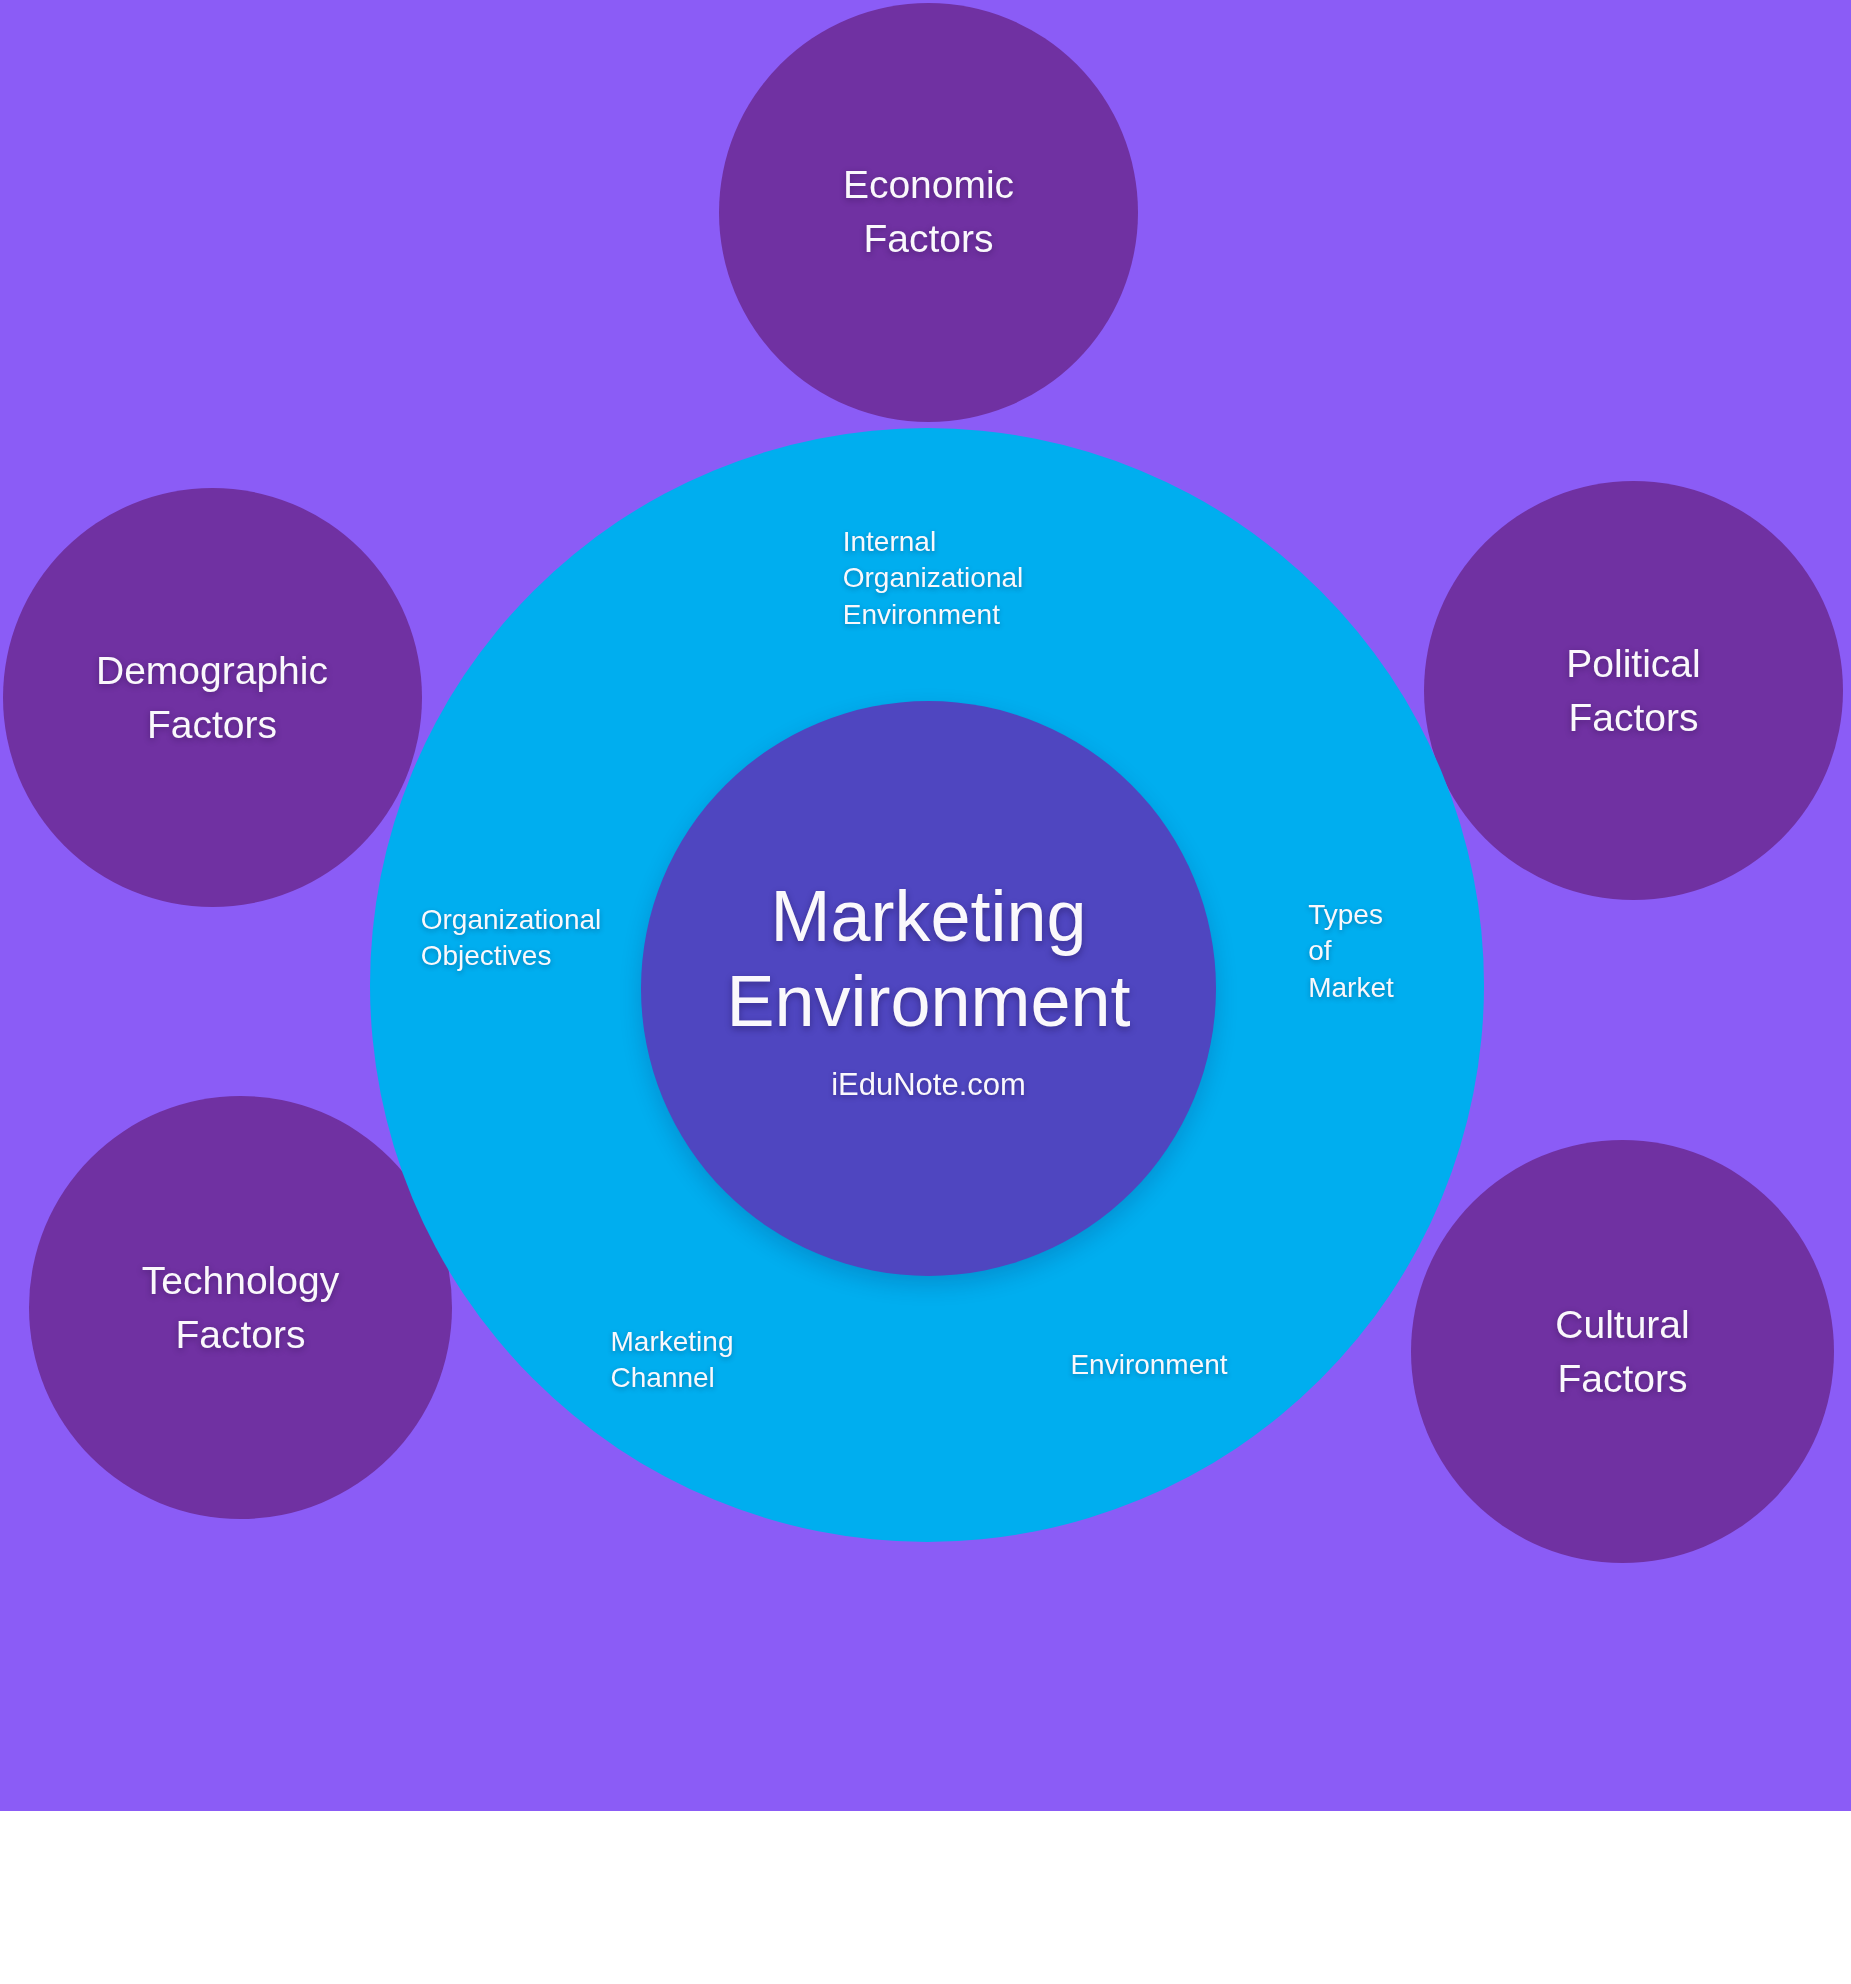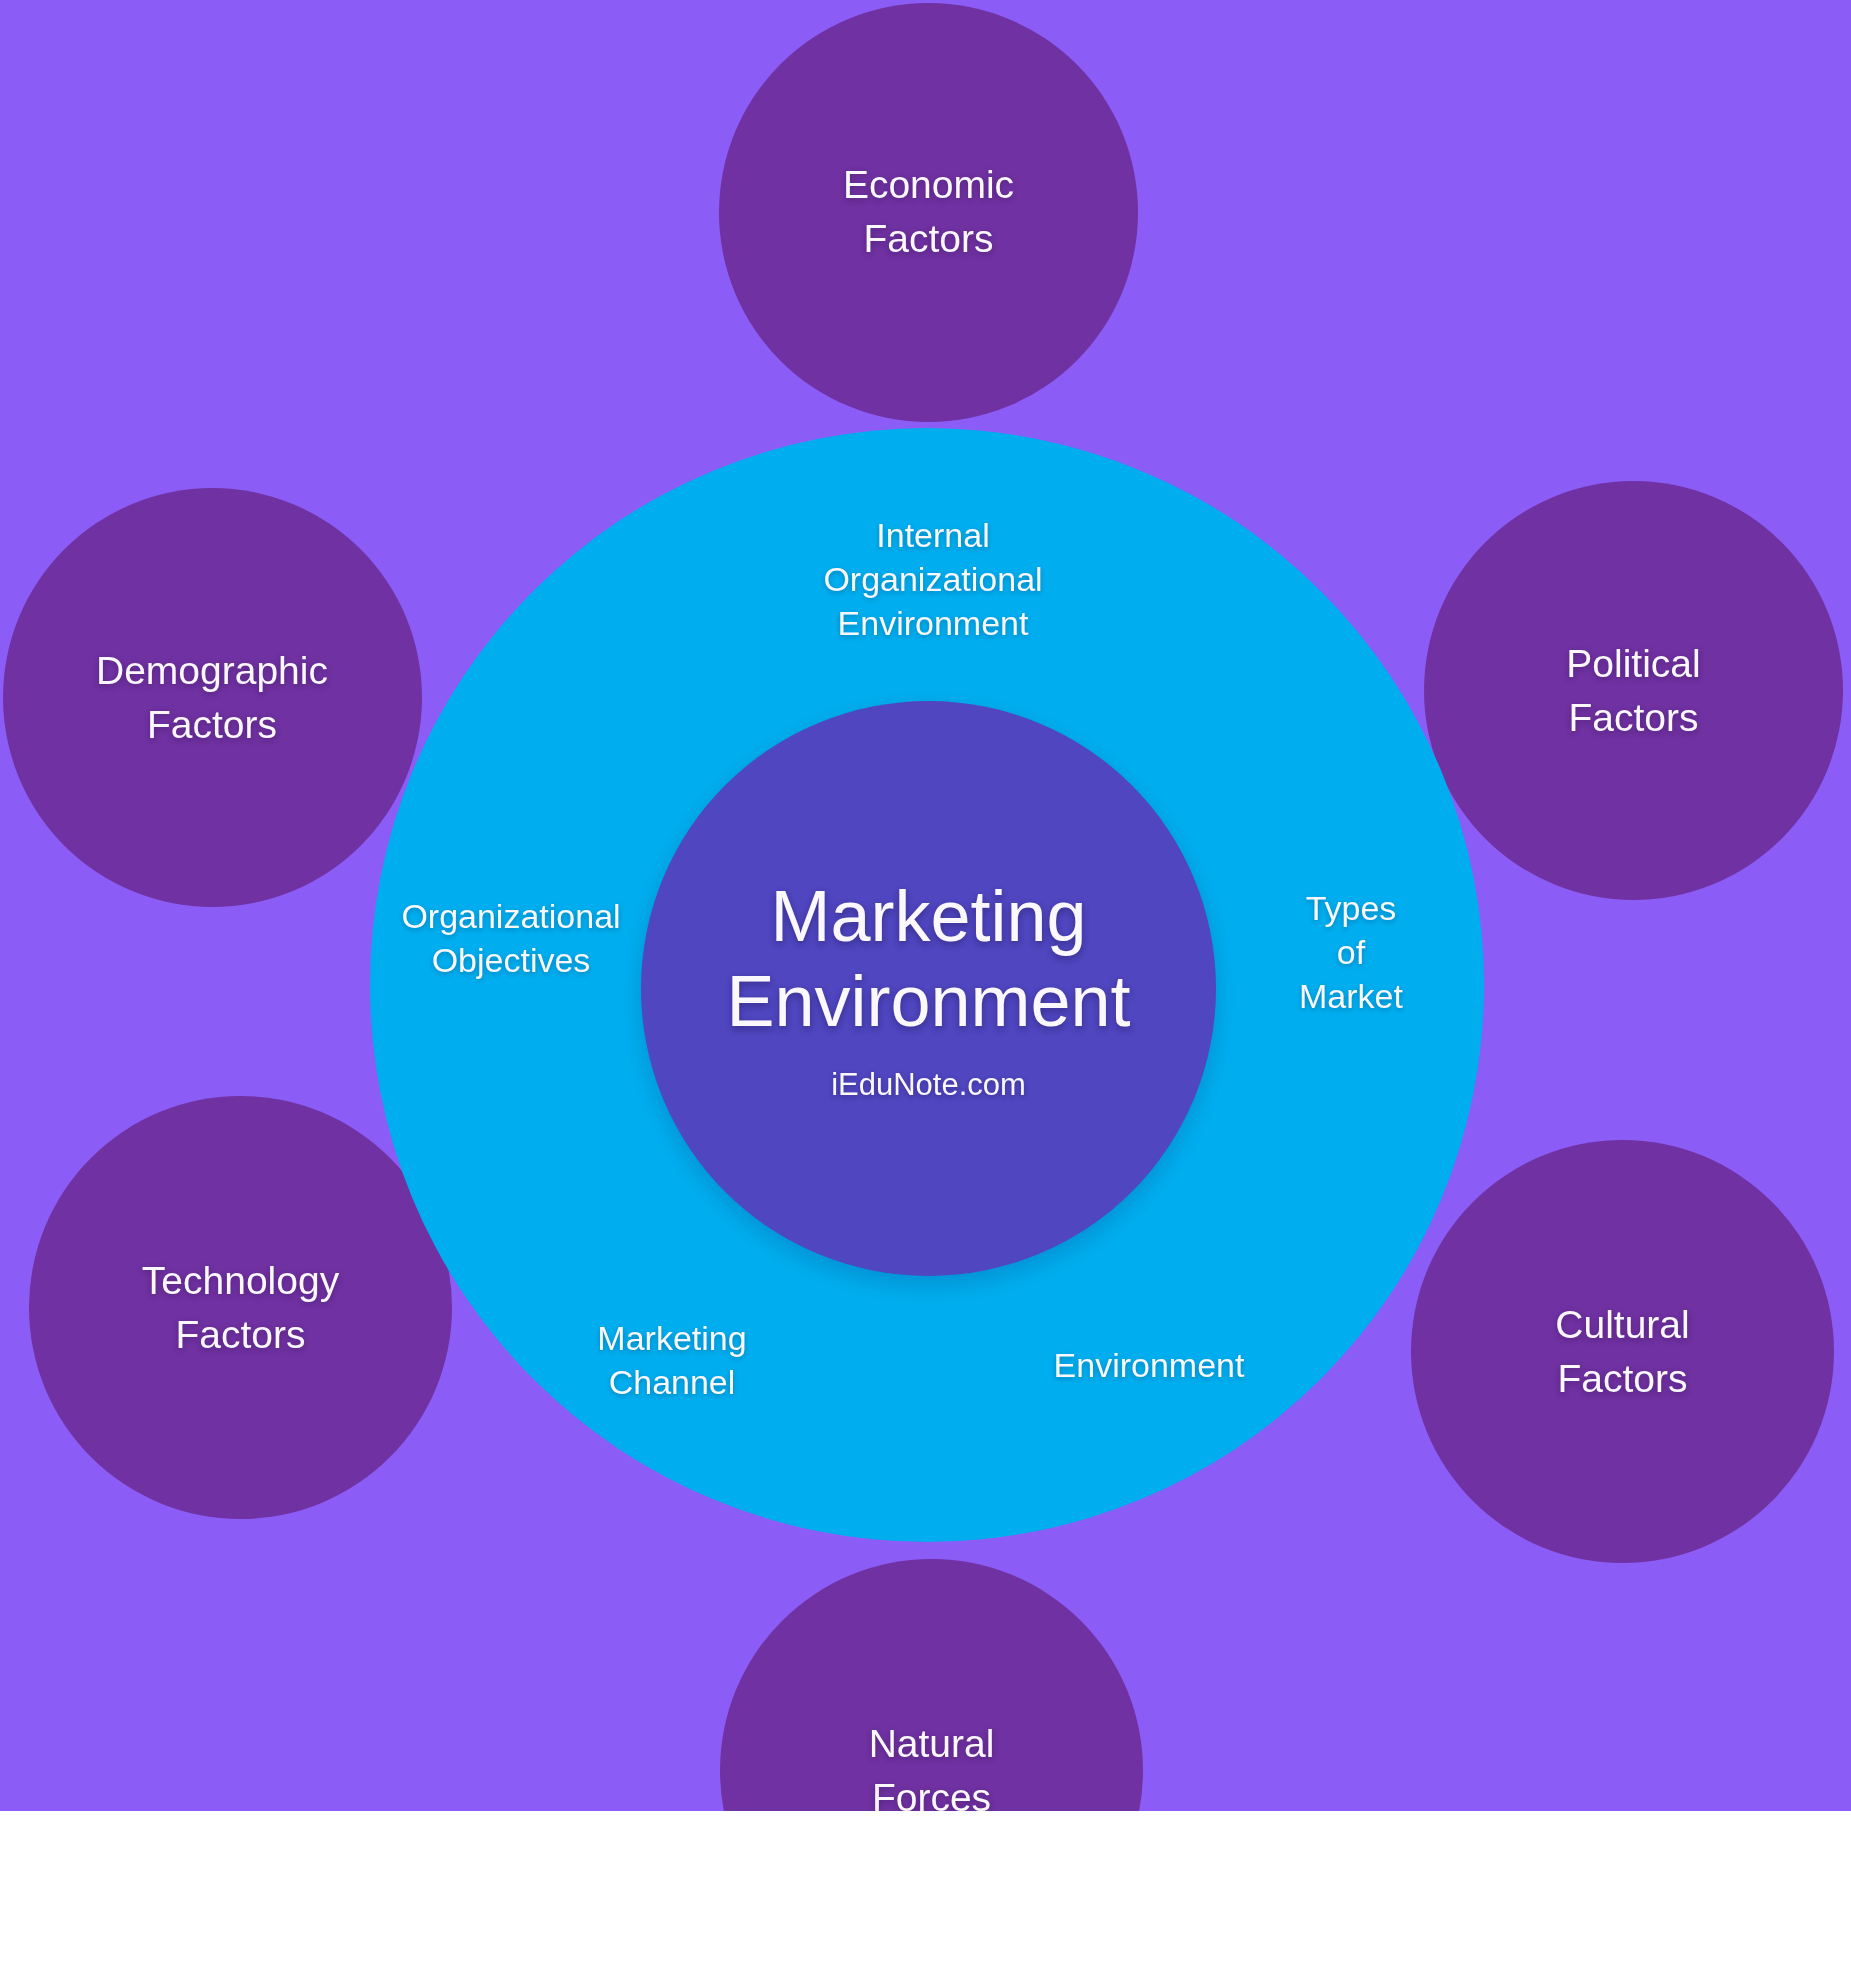--- a/index.html
+++ b/index.html
@@ -55,23 +55,22 @@
     margin-top:24px;
     color:var(--text);
     font-size:31px;
     text-shadow:0 1.9px 5px rgba(20,10,60,.35);
   }
   
   .ring-label{
     position:absolute;
     transform:translate(-50%,-50%);
     color:var(--text);
-    font-size:34px;
+    font-size:28px;
     line-height:1.3;
-    text-align:center;
     white-space:pre-line;
     text-shadow:0 1.9px 5.6px rgba(10,40,80,.35);
   }
   .rl-internal   {left:933px; top:579px;}
   .rl-objectives {left:511px;  top:938px;}
   .rl-types      {left:1351px; top:952px;}
   .rl-channel    {left:672px; top:1360px;}
   .rl-competition{left:1149px; top:1365px;}
 </style>
 </head>
@@ -92,24 +91,20 @@
 Factors</span>
   </div>
   <div class="circle sat technology">
     <span class="sat-label">Technology
 Factors</span>
   </div>
   <div class="circle sat cultural">
     <span class="sat-label">Cultural
 Factors</span>
   </div>
-  <div class="circle sat natural">
-    <span class="sat-label">Natural
-Forces</span>
-  </div>
 
   <div class="circle outer-ring"></div>
 
   <div class="ring-label rl-internal">Internal
 Organizational
 Environment</div>
   <div class="ring-label rl-objectives">Organizational
 Objectives</div>
   <div class="ring-label rl-types">Types
 of

